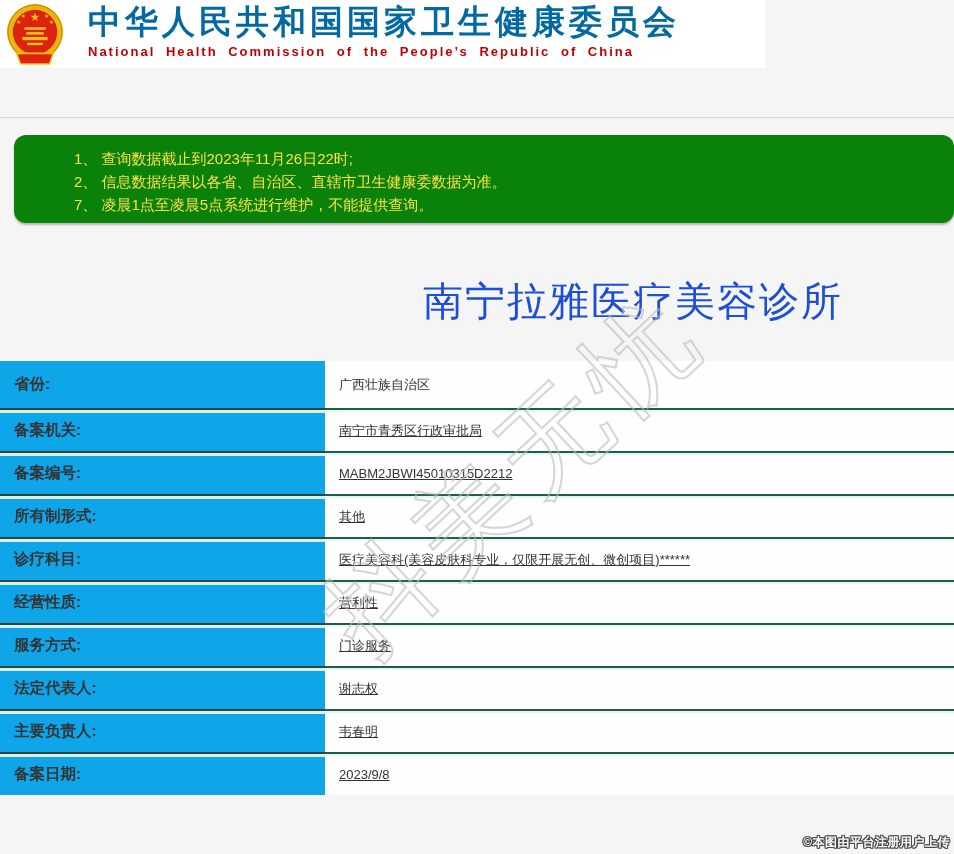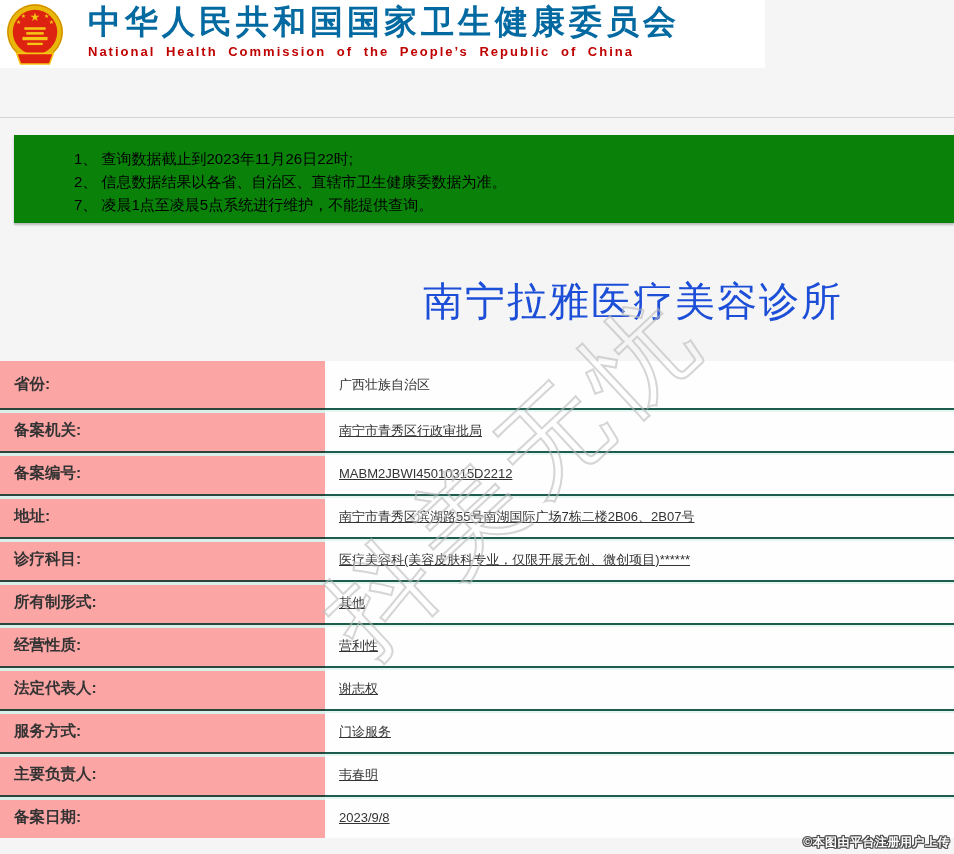--- a/index.html
+++ b/index.html
@@ -30,40 +30,40 @@
     letter-spacing:2px; word-spacing:5px; white-space:nowrap;
   }
   .header-rule {
     position:absolute; top:117px; left:0; width:954px; height:1px;
     background:#d3d3d3;
   }
 
   
   .notice-box {
     position:absolute; top:135px; left:14px; right:0; height:88px;
-    background:#0a820a; border-radius:0;
-    color:#000000; padding:12px 10px 0 60px;
+    background:#0a820a; border-radius:12px;
+    color:#fde047; padding:12px 10px 0 60px;
     font-size:15px; line-height:23px;
     box-shadow:0 2px 2px rgba(0,0,0,.25);
   }
   .notice-line { white-space:nowrap; }
 
   
   .clinic-title {
     position:absolute; top:274px; left:423px;
     font-size:40px; color:#1d4ed8; letter-spacing:2px; white-space:nowrap;
   }
 
   
   .info-table { position:absolute; top:361px; left:0; width:954px; }
   .info-row { display:flex; height:43px; }
   .info-row:first-child { height:47px; }
   .cell-label {
     width:325px; flex:0 0 auto;
-    background:#fca5a5;
+    background:#0ea5e9;
     display:flex; align-items:center;
     padding-left:14px;
     font-size:15.5px; font-weight:bold; color:#333;
   }
   .cell-value {
     flex:1;
     background:#fdfefd;
     display:flex; align-items:center;
     padding-left:14px;
     font-size:13px; color:#333;
@@ -153,71 +153,63 @@
 
   <div class="info-row">
     <div class="cell-label">
         <span>备案编号:</span>
       </div>
     <div class="cell-value">
         <span>MABM2JBWI45010315D2212</span>
       </div>
   </div>
 
-  <div class="info-row">
-    <div class="cell-label">
-        <span>地址:</span>
-      </div>
-    <div class="cell-value">
-        <span>南宁市青秀区滨湖路55号南湖国际广场7栋二楼2B06、2B07号</span>
+
+  <div class="info-row">
+    <div class="cell-label">
+        <span>所有制形式:</span>
+      </div>
+    <div class="cell-value">
+        <span>其他</span>
       </div>
   </div>
 
   <div class="info-row">
     <div class="cell-label">
         <span>诊疗科目:</span>
       </div>
     <div class="cell-value">
         <span>医疗美容科(美容皮肤科专业，仅限开展无创、微创项目)******</span>
       </div>
   </div>
 
   <div class="info-row">
     <div class="cell-label">
-        <span>所有制形式:</span>
-      </div>
-    <div class="cell-value">
-        <span>其他</span>
-      </div>
-  </div>
-
-  <div class="info-row">
-    <div class="cell-label">
         <span>经营性质:</span>
       </div>
     <div class="cell-value">
         <span>营利性</span>
       </div>
   </div>
 
   <div class="info-row">
     <div class="cell-label">
+        <span>服务方式:</span>
+      </div>
+    <div class="cell-value">
+        <span>门诊服务</span>
+      </div>
+  </div>
+
+  <div class="info-row">
+    <div class="cell-label">
         <span>法定代表人:</span>
       </div>
     <div class="cell-value">
         <span>谢志权</span>
-      </div>
-  </div>
-
-  <div class="info-row">
-    <div class="cell-label">
-        <span>服务方式:</span>
-      </div>
-    <div class="cell-value">
-        <span>门诊服务</span>
       </div>
   </div>
 
   <div class="info-row">
     <div class="cell-label">
         <span>主要负责人:</span>
       </div>
     <div class="cell-value">
         <span>韦春明</span>
       </div>

